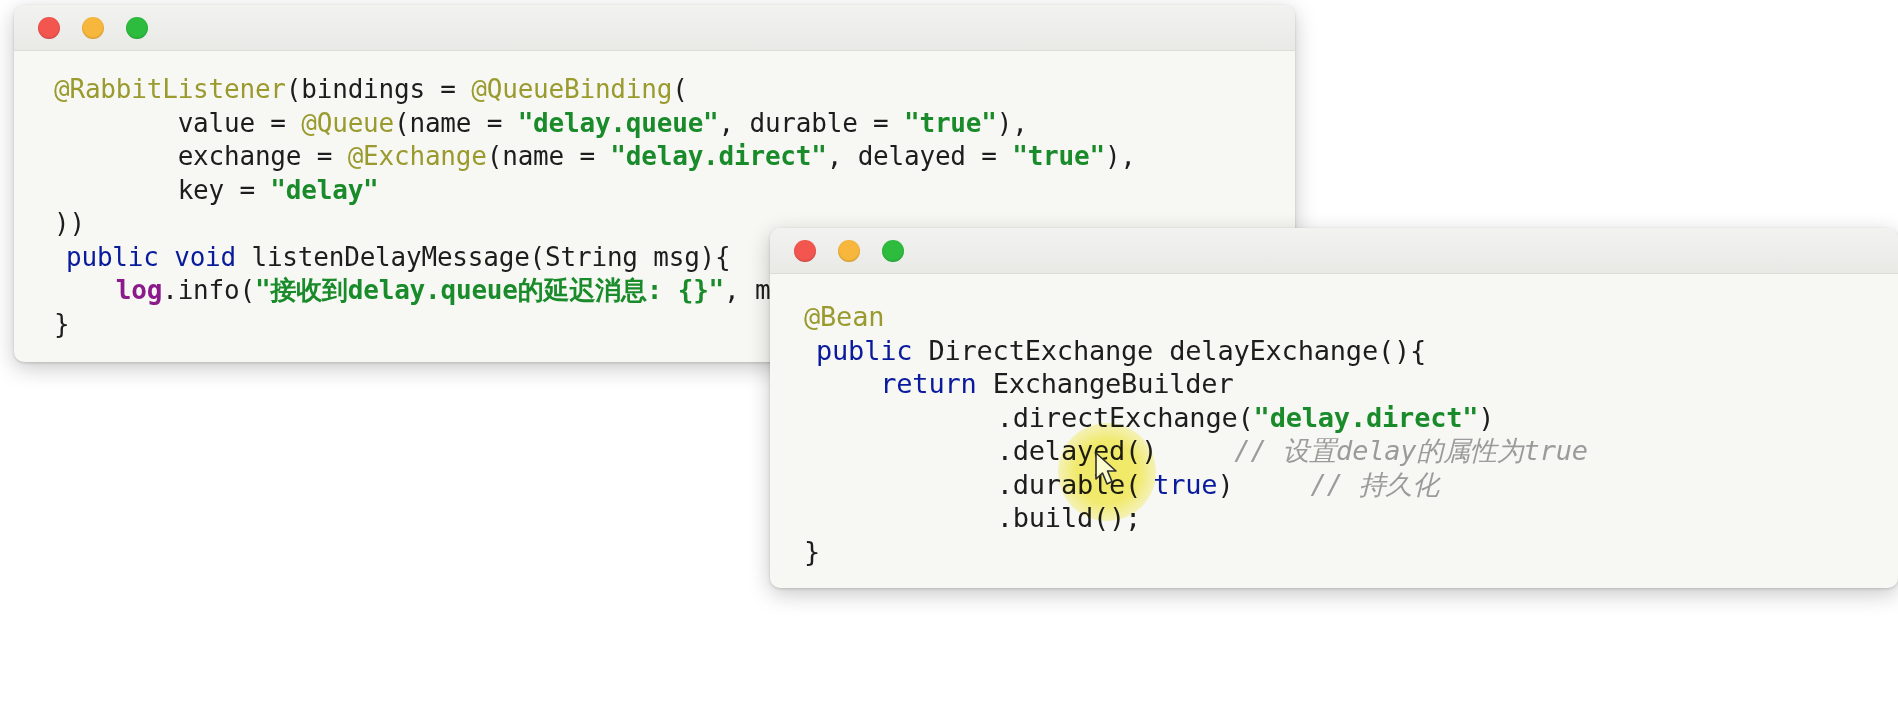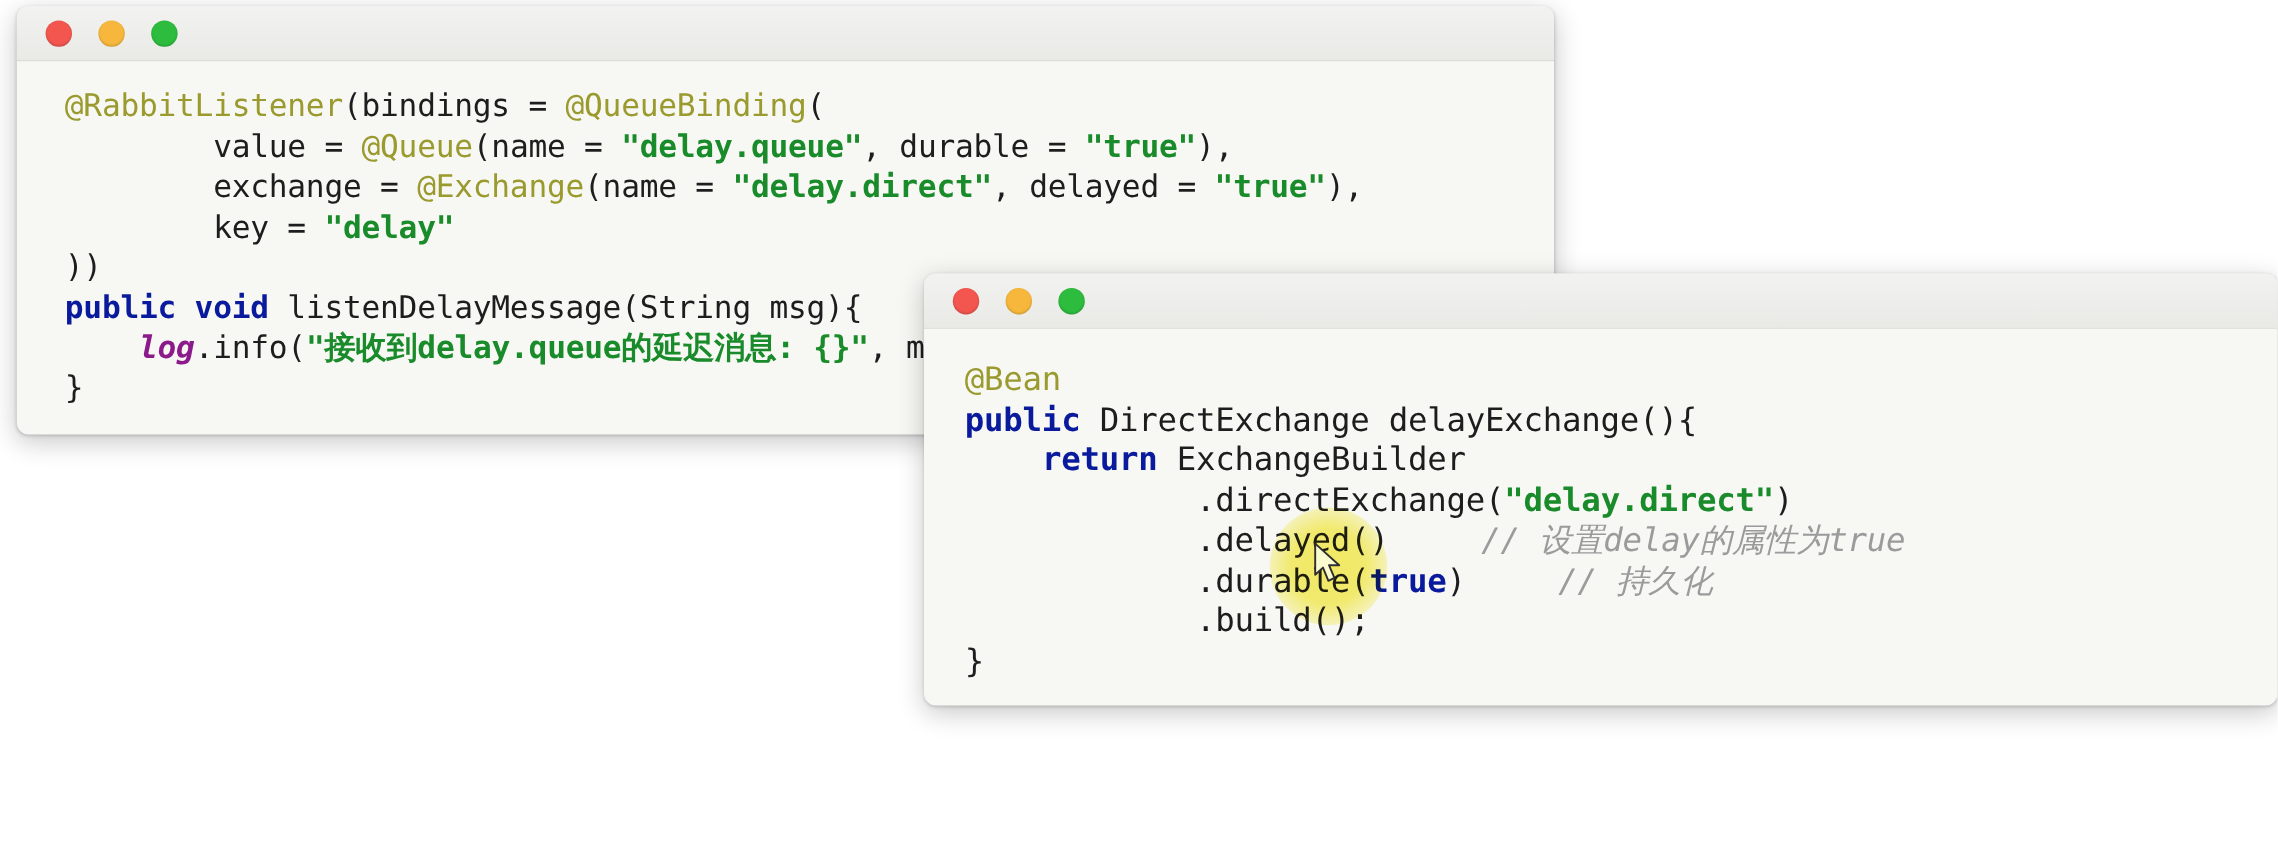--- a/index.html
+++ b/index.html
@@ -36,25 +36,25 @@
     padding:22px 26px 18px 40px;
     font-size:26px;
     line-height:33.5px;
     color:#202020;
     white-space:pre;
     letter-spacing:-0.2px;
   }
   .code .ln{display:block;height:33.5px;}
   
   .ann{color:#9a9a2e;}
-  .kw{color:#0a1a9c;font-weight:bold;}
+  .kw{color:#0a1a9c;font-weight:normal;margin-left:12px;}
   .str{color:#1a8b2a;font-weight:bold;}
   .plain{color:#1d1d1d;}
   .cmt{color:#9b9b9b;font-style:italic;margin-left:45px;}
-  .fld{color:#8b1a8b;font-weight:bold;font-style:italic;text-align:right;}
+  .fld{color:#8b1a8b;font-weight:bold;text-align:right;}
   .mth{color:#1d1d1d;}
 
   #win1{left:14px;top:5px;width:1281px;height:357px;z-index:1;}
   #win2{left:770px;top:228px;width:1128px;height:360px;z-index:3;}
   #win2 .code{font-size:27px;line-height:34.5px;padding:26px 39px 18px 34px;}
 
   
   .spotlight{
     position:absolute;
     left:1058px;top:423px;

